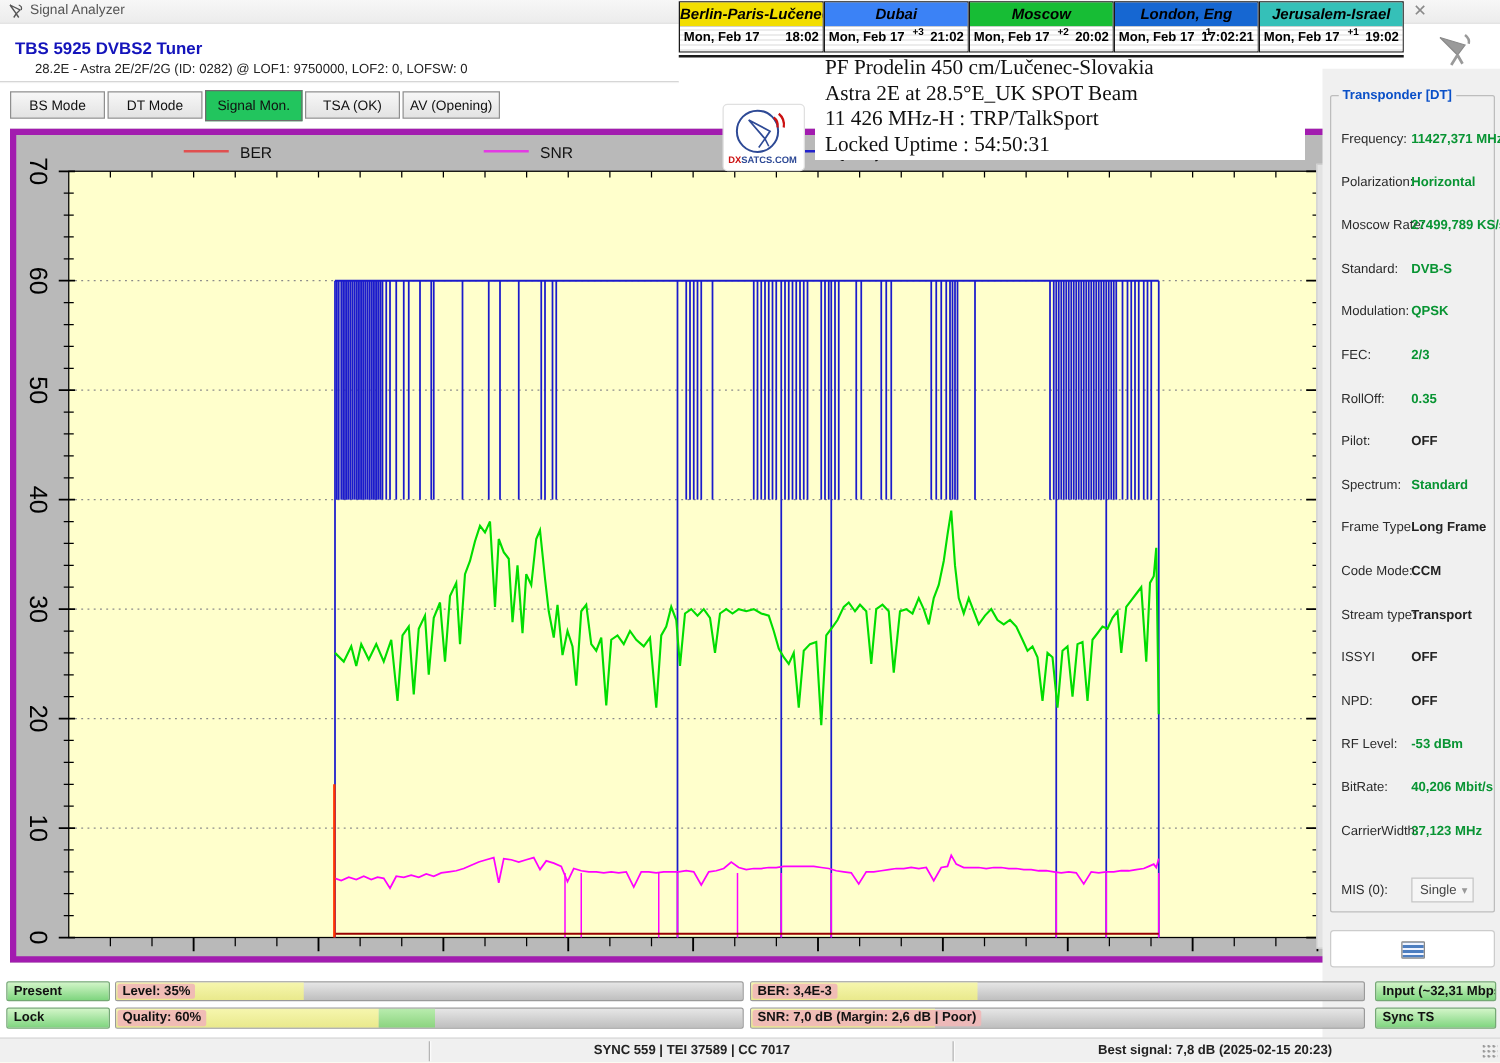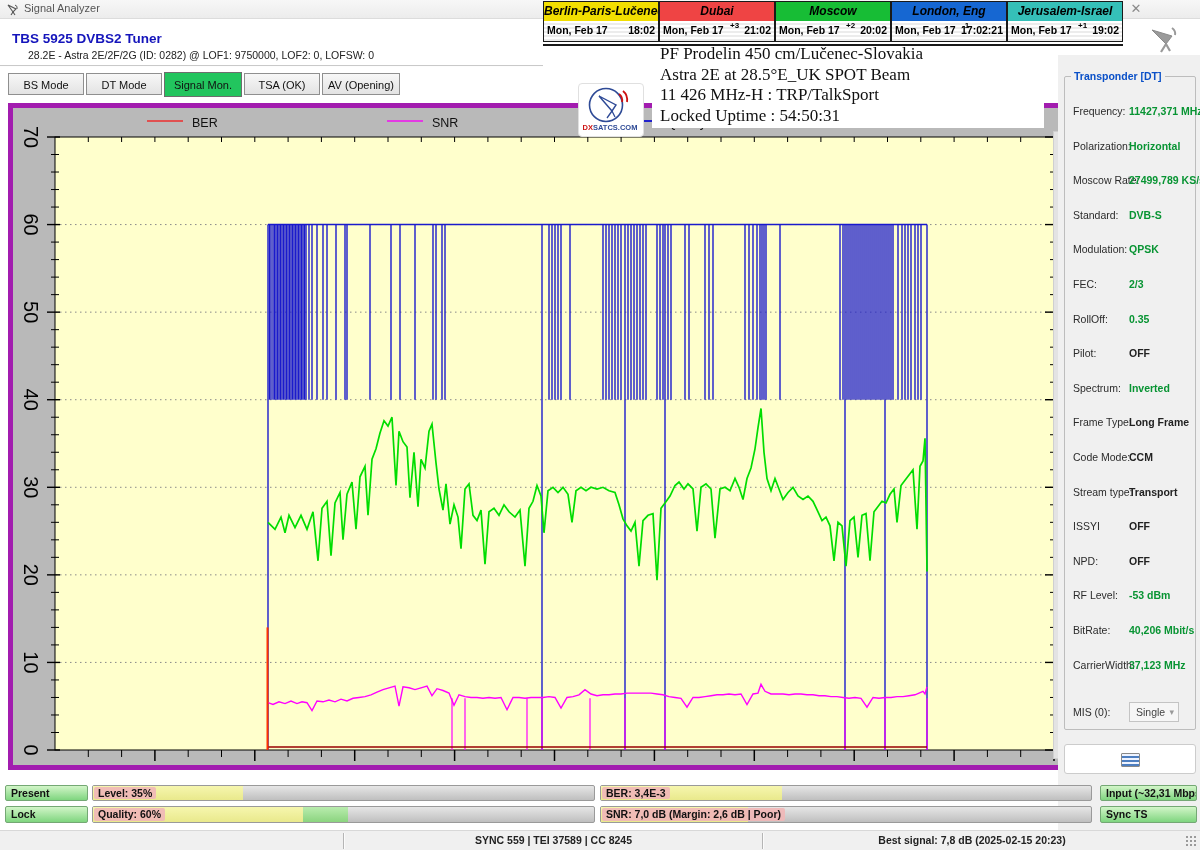--- a/index.html
+++ b/index.html
@@ -442,21 +442,21 @@
         <div class="tr-row" style="top: 235.6px;">
           <span class="tr-label">RollOff:</span>
           <span class="tr-value val-green">0.35</span>
         </div>
         <div class="tr-row" style="top: 270.2px;">
           <span class="tr-label">Pilot:</span>
           <span class="tr-value val-black">OFF</span>
         </div>
         <div class="tr-row" style="top: 304.8px;">
           <span class="tr-label">Spectrum:</span>
-          <span class="tr-value val-green">Inverted</span>
+          <span class="tr-value val-green">Standard</span>
         </div>
         <div class="tr-row" style="top: 339.4px;">
           <span class="tr-label">Frame Type:</span>
           <span class="tr-value val-black">Long Frame</span>
         </div>
         <div class="tr-row" style="top: 374px;">
           <span class="tr-label">Code Mode:</span>
           <span class="tr-value val-black">CCM</span>
         </div>
         <div class="tr-row" style="top: 408.6px;">
@@ -516,37 +516,37 @@
 <div class="abs pbar" style="left:600px;top:806px;width:492px;height:17px;">
   <div class="pfill" id="snr-fill" style="width: 30%;"></div>
   <span class="pchip">SNR: 7,0 dB (Margin: 2,6 dB | Poor)</span>
 </div>
 
 <div class="abs badge" style="left:1100px;top:785px;width:97px;height:16px;">Input (~32,31 Mbps)</div>
 <div class="abs badge" style="left:1100px;top:806px;width:97px;height:17px;">Sync TS</div>
 
 <div class="abs" id="statusbar">
   <div class="sb-sep" style="left:343px;"></div>
-  <div class="sb-sec" style="left:345px;width:417px;">SYNC 559 | TEI 37589 | CC 8245</div>
+  <div class="sb-sec" style="left:345px;width:417px;">SYNC 559 | TEI 37589 | CC 7017</div>
   <div class="sb-sep" style="left:762px;"></div>
   <div class="sb-sec" style="left:764px;width:416px;">Best signal: 7,8 dB (2025-02-15 20:23)</div>
 </div>
 <div class="abs" id="grip"></div>
 
 <div class="abs" id="clocks">
     <div class="clock" style="left: 0px;">
       <div class="clock-head" style="background: rgb(242, 222, 0);">Berlin-Paris-Lučenec</div>
       <div class="clock-body">
         <span class="clock-date">Mon, Feb 17</span>
         <span class="clock-off"></span>
         <span class="clock-time">18:02</span>
       </div>
     </div>
     <div class="clock" style="left: 116px;">
-      <div class="clock-head" style="background: #ef4444;">Dubai</div>
+      <div class="clock-head" style="background: #3b82f6;">Dubai</div>
       <div class="clock-body">
         <span class="clock-date">Mon, Feb 17</span>
         <span class="clock-off">+3</span>
         <span class="clock-time">21:02</span>
       </div>
     </div>
     <div class="clock" style="left: 232px;">
       <div class="clock-head" style="background: rgb(23, 189, 53);">Moscow</div>
       <div class="clock-body">
         <span class="clock-date">Mon, Feb 17</span>

